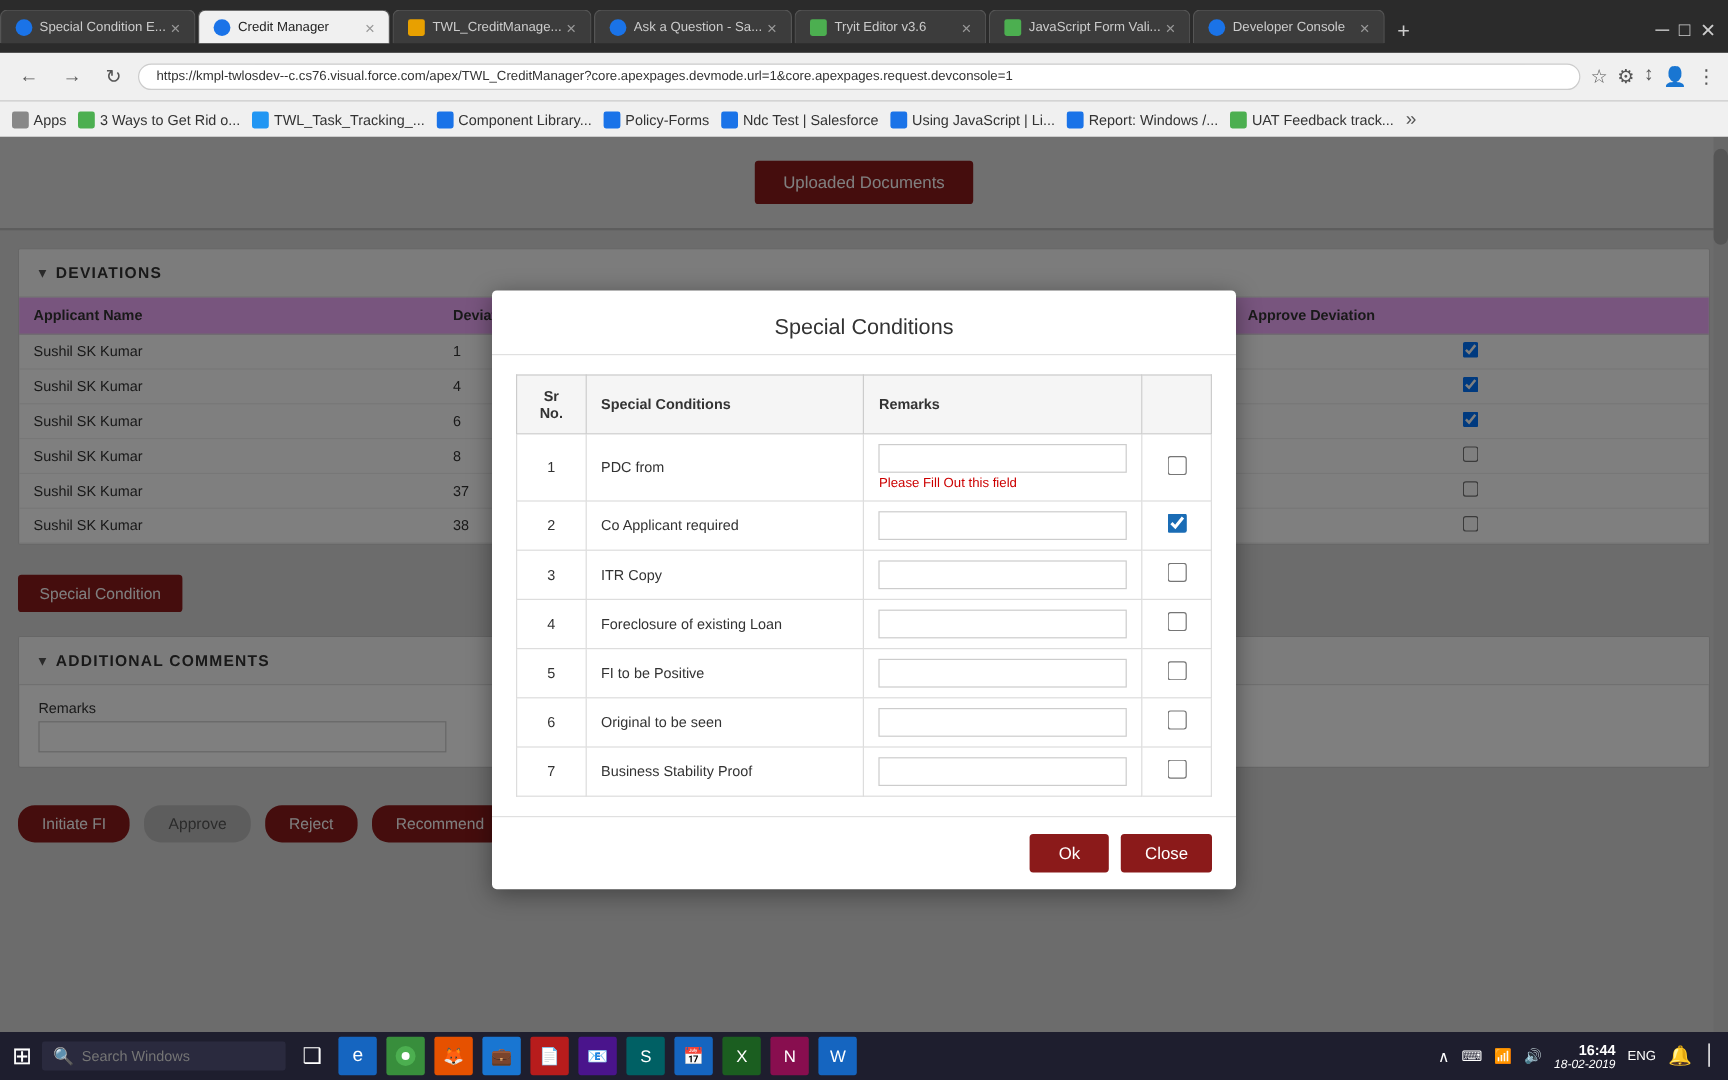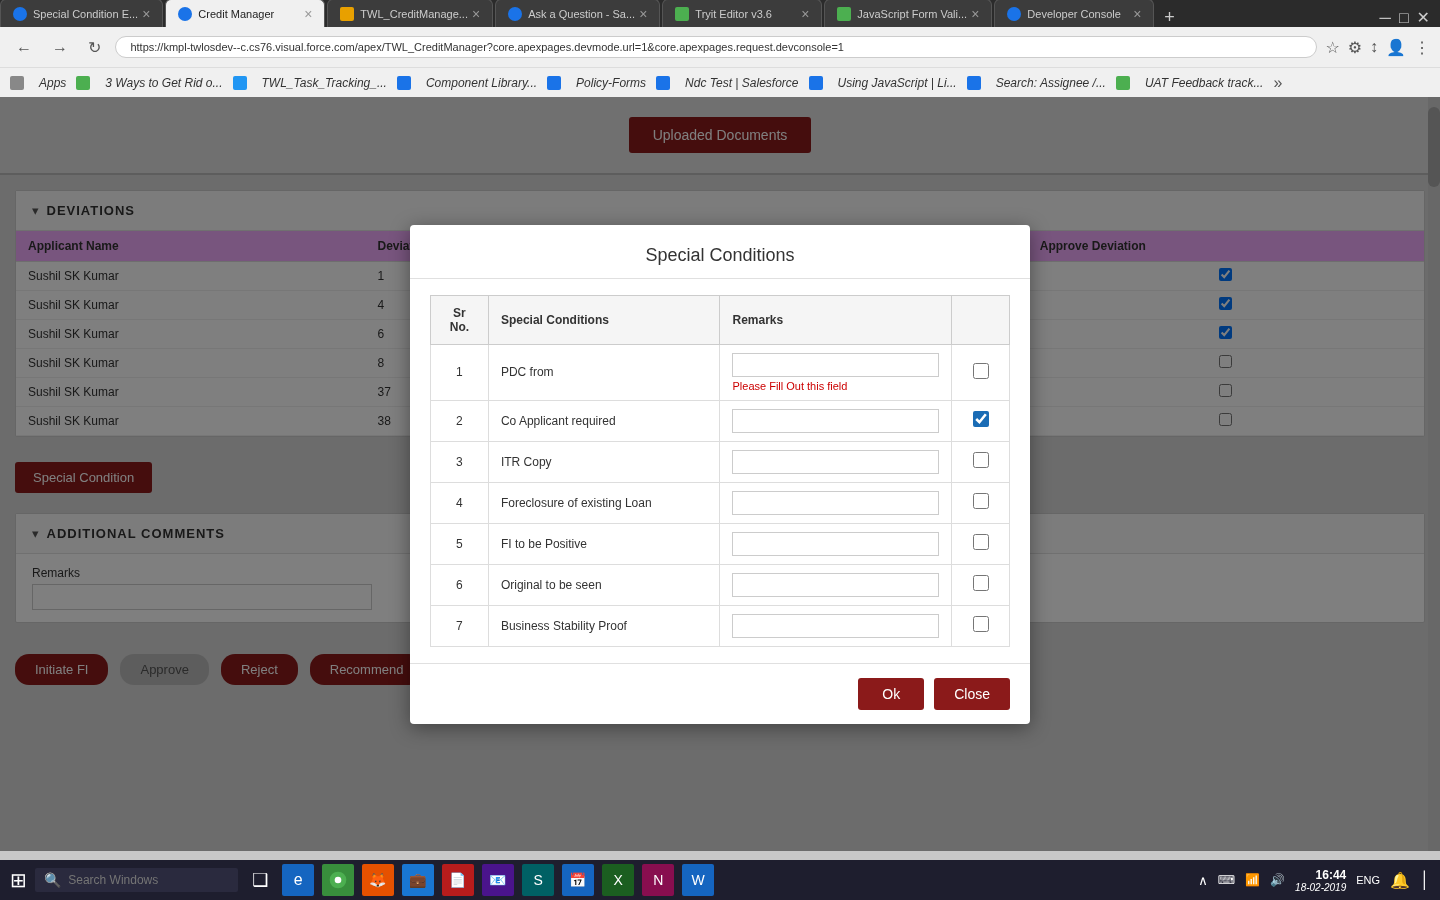--- a/index.html
+++ b/index.html
@@ -1,34 +1,34 @@
 <!DOCTYPE html>
 <html><head>
   <meta charset="utf-8">
   <style>
     * { box-sizing: border-box; margin: 0; padding: 0; }
     body { font-family: Arial, sans-serif; font-size: 13px; background: #c8c8c8; width: 1440px; height: 900px; overflow: hidden; position: relative; }
 
     
     .browser-chrome { background: #3c3c3c; width: 100%; }
-    .tab-bar { display: flex; align-items: flex-end; background: #2b2b2b; padding: 8px 0 0 0; height: 27px; }
+    .tab-bar { display: flex; background: #2b2b2b; padding: 8px 0 0 0; height: 44px; }
     .tab { display: flex; align-items: center; padding: 6px 12px; font-size: 12px; color: #ccc; background: #3c3c3c; border-radius: 6px 6px 0 0; min-width: 160px; max-width: 200px; height: 28px; cursor: pointer; border: 1px solid #555; border-bottom: none; margin-right: 2px; }
     .tab.active { background: #f0f0f0; color: #222; }
     .tab .tab-favicon { width: 14px; height: 14px; margin-right: 6px; border-radius: 2px; flex-shrink: 0; }
     .tab .tab-label { font-size: 11px; white-space: nowrap; overflow: hidden; text-overflow: ellipsis; flex: 1; }
     .tab .tab-close { margin-left: 4px; color: #999; font-size: 14px; }
     .tab-new { color: #ccc; padding: 0 8px; font-size: 18px; align-self: center; }
 
     .address-bar { display: flex; align-items: center; background: #f0f0f0; padding: 6px 10px; gap: 8px; height: 40px; }
     .nav-btn { background: none; border: none; color: #555; font-size: 16px; cursor: pointer; padding: 2px 6px; }
     .url-box { flex: 1; background: white; border: 1px solid #ccc; border-radius: 20px; padding: 4px 14px; font-size: 12px; color: #333; }
     .addr-icons { display: flex; gap: 8px; color: #555; font-size: 16px; }
 
     .bookmarks-bar { background: #f0f0f0; padding: 4px 10px; display: flex; align-items: center; gap: 10px; border-top: 1px solid #ddd; height: 30px; font-size: 12px; }
-    .bookmark-item { display: flex; align-items: center; gap: 15px; color: #333; cursor: pointer; white-space: nowrap; font-style: italic; }
+    .bookmark-item { display: flex; align-items: center; gap: 4px; color: #333; cursor: pointer; white-space: nowrap; }
     .bookmark-item .bk-icon { width: 14px; height: 14px; border-radius: 2px; flex-shrink: 0; }
 
     
     .page-content { background: #d0d0d0; height: calc(900px - 36px - 40px - 30px - 40px); overflow: hidden; position: relative; }
 
     
     .top-section { background: #e0e0e0; padding: 20px; display: flex; justify-content: center; border-bottom: 2px solid #bbb; }
     .uploaded-docs-btn { background: #8b1a1a; color: white; border: none; padding: 10px 24px; font-size: 14px; cursor: pointer; border-radius: 3px; }
 
     
@@ -173,21 +173,21 @@
     <div class="bookmark-item">
       <div class="bk-icon" style="background:#1a73e8;"></div>
       <span>Ndc Test | Salesforce</span>
     </div>
     <div class="bookmark-item">
       <div class="bk-icon" style="background:#1a73e8;"></div>
       <span>Using JavaScript | Li...</span>
     </div>
     <div class="bookmark-item">
       <div class="bk-icon" style="background:#1a73e8;"></div>
-      <span>Search: Assignee /...</span>
+      <span>Report: Windows /...</span>
     </div>
     <div class="bookmark-item">
       <div class="bk-icon" style="background:#4caf50;"></div>
       <span>UAT Feedback track...</span>
     </div>
     <span style="color:#555;font-size:16px;cursor:pointer;">»</span>
   </div>
 </div>
 
 <div class="page-content" style="height: calc(900px - 36px - 40px - 30px - 40px); position: relative; overflow: hidden;">

